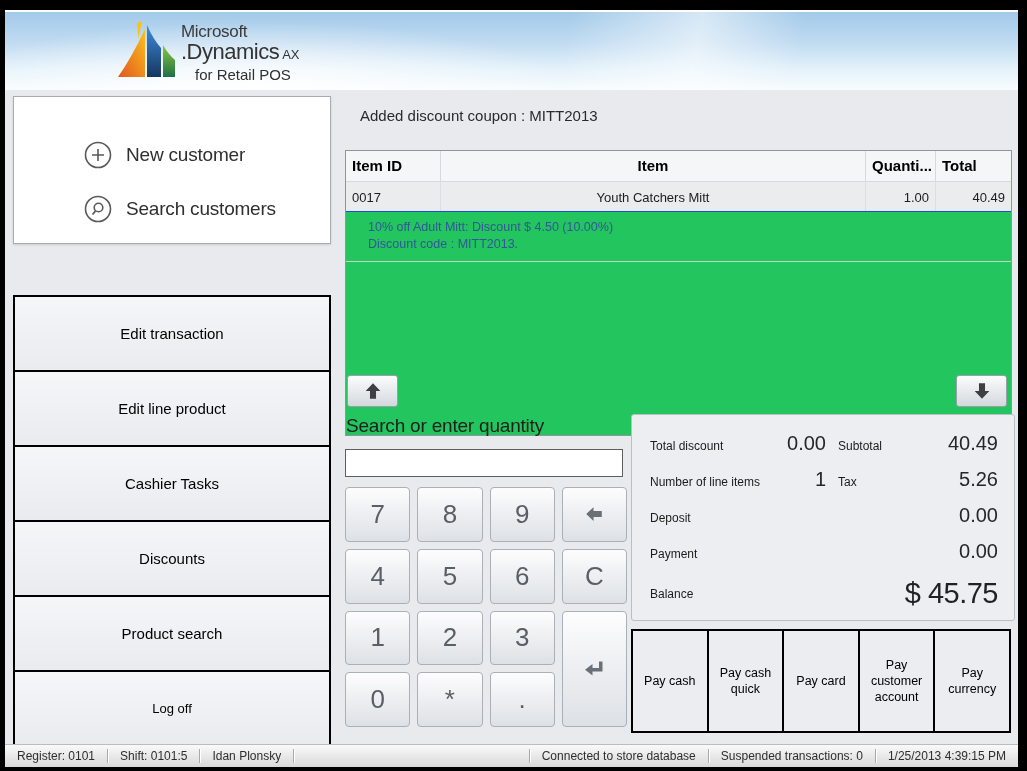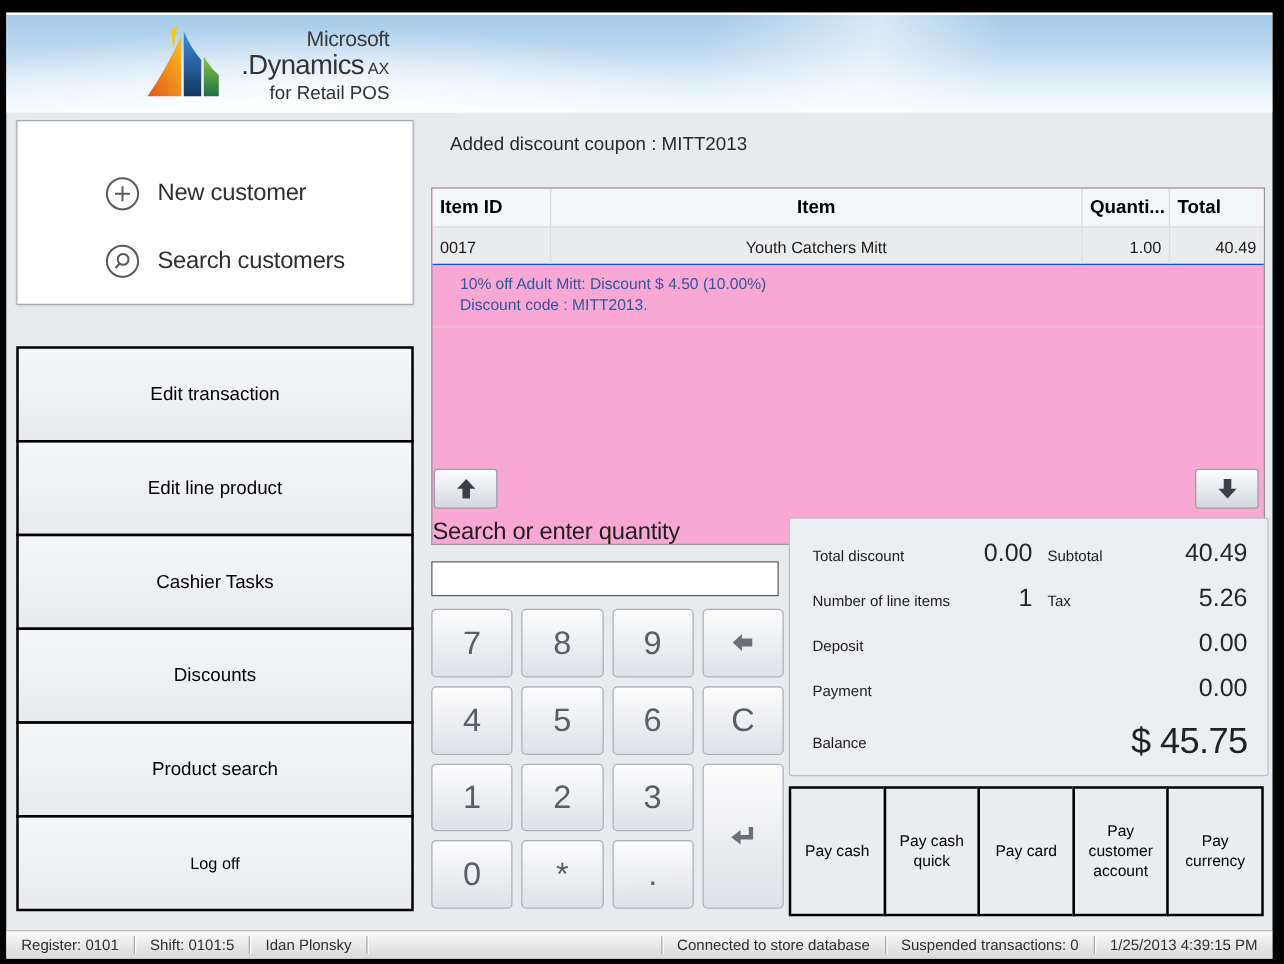--- a/index.html
+++ b/index.html
@@ -13,21 +13,21 @@
   .banner {
     position:absolute; left:0; top:0; width:1013px; height:80px;
     border-top:2px solid #fbfdfe;
     background:
       linear-gradient(100deg, rgba(255,255,255,0) 55%, rgba(255,255,255,.55) 68%, rgba(255,255,255,0) 78%),
       radial-gradient(ellipse 440px 95px at 250px 100%, rgba(255,255,255,.95), rgba(255,255,255,0) 72%),
       linear-gradient(180deg, #a2cae9 0%, #bfdaf1 38%, #e3f1fa 72%, #f8fcfe 100%);
   }
   .logo { position:absolute; left:112px; top:3px; display:flex; align-items:flex-start; }
   .logo-mark { width:60px; height:62px; margin-top:6px; }
-  .logo-text { margin-left:16px; color:#3b3b3b;text-align:right; }
+  .logo-text { margin-left:4px; color:#3b3b3b; }
   .logo-line1 { font-size:17px; line-height:18px; letter-spacing:-0.3px; margin-top:8px; }
   .logo-line2 { font-size:22px; line-height:22px; letter-spacing:-0.5px; color:#343434; }
   .logo-line2 .suffix { font-size:13px; letter-spacing:0; margin-left:3px; }
   .logo-line3 { font-size:15px; line-height:17px; margin-left:14px; color:#303030; }
 
   
   .customer-panel {
     position:absolute; left:8px; top:86px; width:318px; height:148px;
     background:#fff; border:1px solid #a8acb2; box-shadow:0 1px 2px rgba(0,0,0,.12);
     padding-top:36px; padding-left:70px;
@@ -35,29 +35,29 @@
   .cust-item { display:flex; align-items:center; height:44px; margin-bottom:10px; cursor:pointer; }
   .cust-icon { width:28px; height:28px; flex:0 0 28px; }
   .cust-label { margin-left:14px; font-size:19px; color:#2f2f2f; letter-spacing:-0.2px; }
 
   .menu { position:absolute; left:8px; top:267px; width:318px; }
   .menu-btn {
     display:block; width:100%; height:77px; margin-top:-2px;
     border:2px solid #000; background:linear-gradient(180deg,#f5f6f8 0%, #e9ebee 100%);
     font-family:"Liberation Sans",sans-serif; font-size:15px; color:#000; cursor:pointer;
   }
-  .menu-btn:first-child { margin-top:0; }
+  .menu-btn:first-child { margin-top:18px; }
   .menu-btn.small { font-size:13px; }
 
   
   .coupon-msg { position:absolute; left:355px; top:97px; font-size:15px; color:#2a2a2a; }
 
   .grid {
     position:absolute; left:340px; top:140px; width:667px; height:286px;
-    background:#f9a8d4; border:1px solid #90959c;
+    background:#22c55e; border:1px solid #90959c;
   }
   .grid-header { display:flex; height:31px; background:#f5f6f8; border-bottom:1px solid #d6d9dd; }
   .gh { font-size:15px; font-weight:bold; color:#000; padding:6px 6px 0 6px; border-right:1px solid #d6d9dd; }
   .grid-row { display:flex; height:30px; background:#ebecee; border-bottom:1px solid #1d4ed8; cursor:pointer; }
   .gc { font-size:13px; color:#1c1c1c; padding:8px 6px 0 6px; border-right:1px solid #dcdfe2; }
   .c-id { width:95px; flex:0 0 95px; }
   .c-item { flex:1 1 auto;text-align:center; }
   .c-qty { width:70px; flex:0 0 70px; }
   .c-total { width:75px; flex:0 0 75px; border-right:none !important; }
   .num { text-align:right; }

